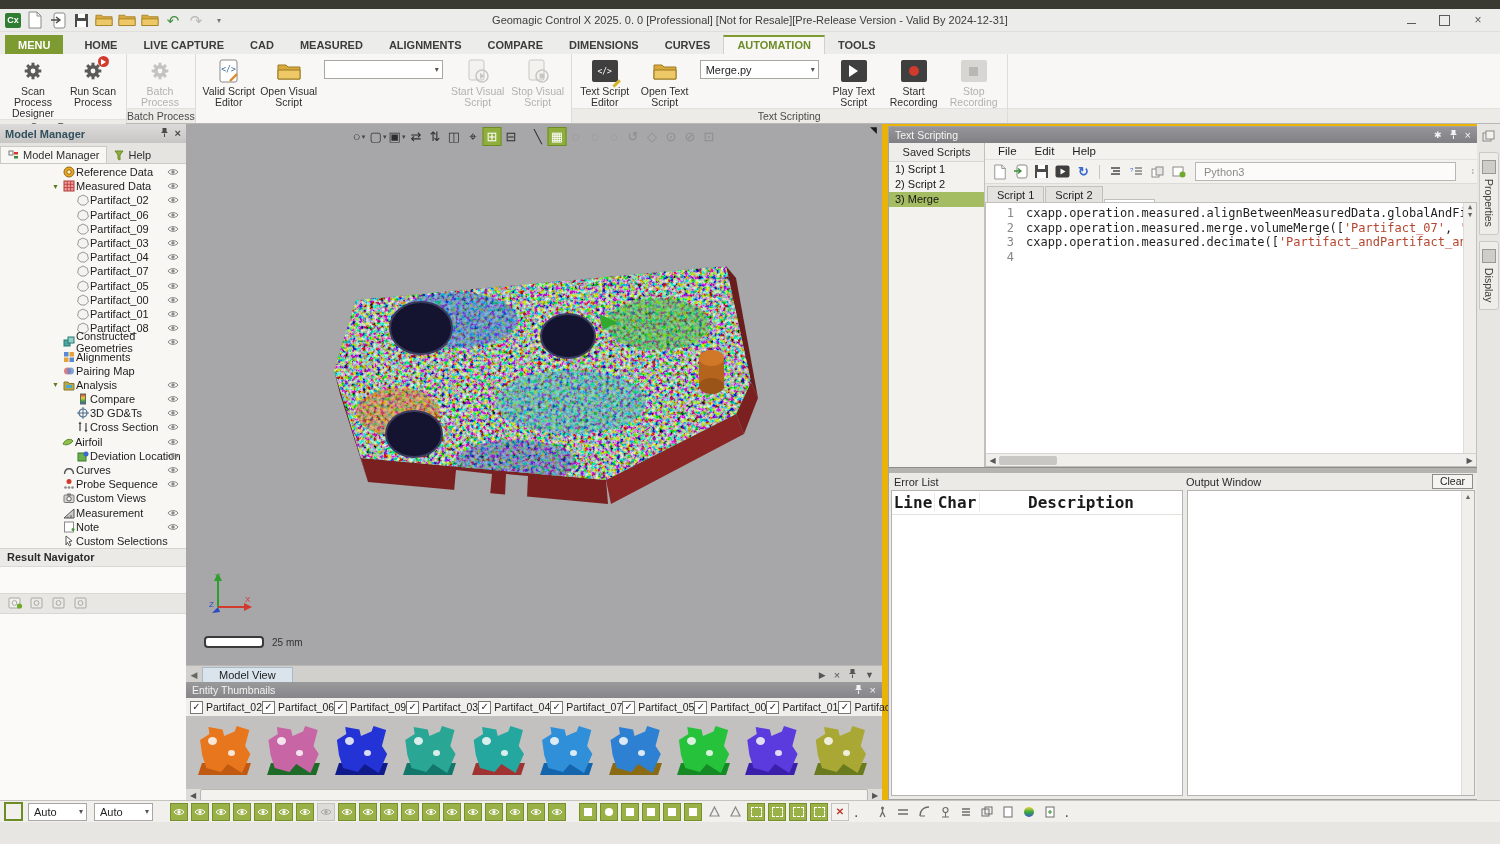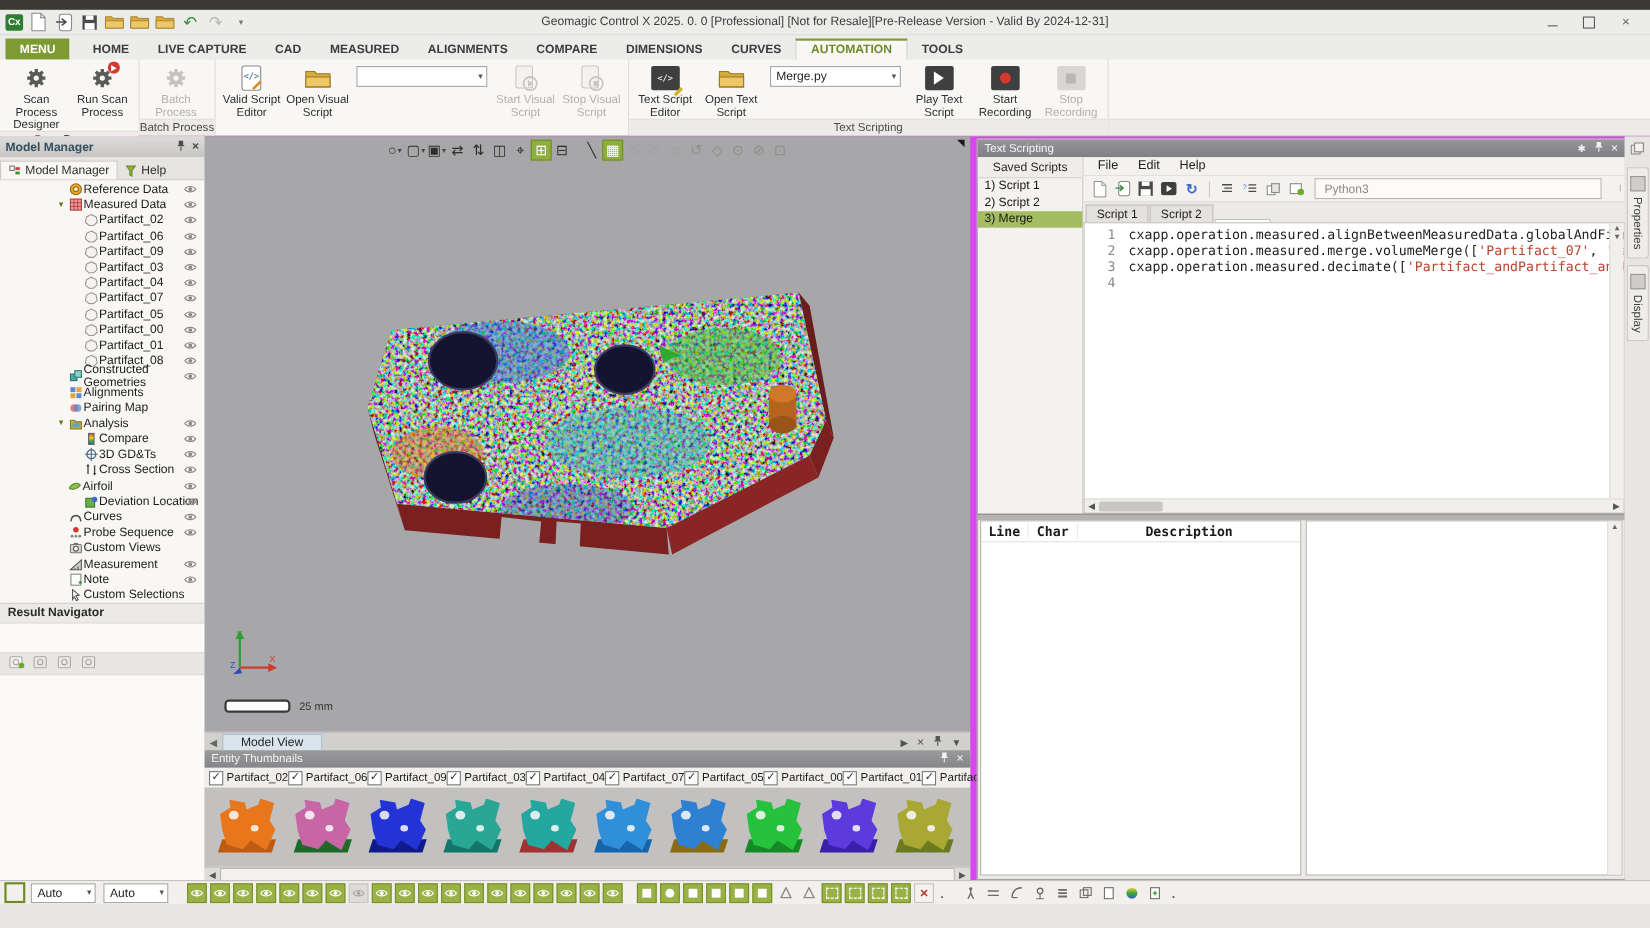--- a/index.html
+++ b/index.html
@@ -31,21 +31,21 @@
   .rbtn .ric{height:30px;display:flex;align-items:center;justify-content:center;}
   .rbtn.disabled{color:#b3b1ad;}
   .rcombo{width:112px;height:17px;border:1px solid #a9a7a4;background:#fff;margin:5px 5px 0;font-size:11px;color:#1f1f1f;display:flex;align-items:center;padding-left:5px;position:relative;align-self:flex-start;}
   .rcombo .caret{position:absolute;right:3px;color:#555;font-size:8px;}
   .darkbox{width:26px;height:22px;background:#3f3f3f;border-radius:2px;display:flex;align-items:center;justify-content:center;}
   .darkbox.gray{background:#d8d6d2;}
   .ptri{width:0;height:0;border-left:9px solid #fff;border-top:6px solid transparent;border-bottom:6px solid transparent;}
   .reddot{width:10px;height:10px;border-radius:50%;background:#d23a2e;}
   .stopsq{width:9px;height:9px;background:#b9b7b3;}
   
-  .main{position:absolute;top:124px;left:0;width:1500px;height:676px;background:#d946ef;}
+  .main{position:absolute;top:124px;left:0;width:1500px;height:676px;background:#eab308;}
   
   .left-panel{position:absolute;left:0;top:0;width:186px;height:676px;background:#f1efec;border-right:1px solid #a5a3a0;display:flex;flex-direction:column;}
   .lp-header{height:19px;background:linear-gradient(#dcdbd9,#c7c6c4);display:flex;align-items:center;padding:0 5px;font-size:11px;font-weight:bold;color:#33505e;}
   .lp-hicons{margin-left:auto;display:flex;gap:6px;align-items:center;}
   .lp-tabs{display:flex;height:20px;background:#e6e4e1;border-bottom:1px solid #cbc9c6;align-items:flex-end;}
   .lp-tab{display:flex;align-items:center;gap:4px;padding:2px 7px;font-size:11px;color:#2e2e2e;}
   .lp-tab.active{background:#f8f7f4;border:1px solid #cbc9c6;border-bottom:none;}
   .lp-section{height:17px;line-height:17px;padding-left:7px;font-weight:bold;font-size:11px;color:#2a2a2a;background:#eceae6;border-bottom:1px solid #dbd9d5;}
   .lp-section.selected{background:linear-gradient(#b9cb80,#9cb455);border-bottom:1px solid #8aa23e;}
   .tree{background:#f8f7f4;padding-top:1px;}
@@ -116,21 +116,21 @@
   .vsb{position:absolute;right:0;top:0;bottom:0;width:12px;background:#f1efec;border-left:1px solid #ddd;font-size:7px;color:#666;text-align:center;}
   .ed-hscroll{height:12px;background:#f1efec;border:1px solid #c2c0bd;border-top:1px solid #d5d3d0;display:flex;align-items:center;}
   .ed-hscroll .sarr{width:13px;text-align:center;font-size:8px;color:#555;}
   .ed-hscroll .hthumb{width:58px;height:9px;background:#c9c7c3;border-radius:2px;}
   .rp-splitter{height:5px;background:#b5b3b0;border-top:1px solid #8f8d8a;flex:none;}
   .rp-labels{height:17px;display:flex;align-items:center;background:#eceae6;font-size:11px;color:#2a2a2a;flex:none;}
   .rp-labels .lab-l{width:292px;padding-left:5px;}
   .rp-labels .lab-r{flex:1;display:flex;align-items:center;}
   .clear-btn{margin-left:auto;margin-right:4px;border:1px solid #8f8d8a;background:#f5f4f1;font-size:10.5px;padding:0px 7px 1px;color:#1e1e1e;}
   .rp-panes{flex:1;display:flex;min-height:0;padding:0 2px 3px 2px;gap:4px;}
-  .err-pane{width:290px;background:#fff;border:1px solid #b5b3b0;font-family:"DejaVu Sans Mono",monospace;font-size:12px;}
+  .err-pane{width:290px;background:#fff;border:1px solid #b5b3b0;font-family:"DejaVu Sans Mono",monospace;font-size:16px;}
   .err-head{display:flex;border-bottom:1px solid #e3e1dd;font-weight:bold;color:#1a1a1a;padding:2px 0;}
   .err-head .c1{width:42px;text-align:center;border-right:1px solid #eceae6;}
   .err-head .c2{width:44px;text-align:center;border-right:1px solid #eceae6;}
   .err-head .c3{flex:1;text-align:center;}
   .out-pane{flex:1;background:#fff;border:1px solid #b5b3b0;position:relative;}
   .out-sb{position:absolute;right:0;top:0;bottom:0;width:12px;background:#f1efec;border-left:1px solid #ddd;font-size:7px;color:#666;text-align:center;padding-top:2px;}
   
   .right-strip{position:absolute;left:1477px;top:0;width:23px;height:676px;background:#e8e6e3;display:flex;flex-direction:column;align-items:center;padding-top:4px;gap:6px;}
   .vtab{writing-mode:vertical-rl;font-size:10.5px;color:#3e3e3c;background:#efede9;border:1px solid #cbc9c5;padding:7px 2px;display:flex;align-items:center;gap:5px;border-radius:0 3px 3px 0;}
   .vtab .vic{width:12px;height:12px;background:#cfcdc9;border:1px solid #9a9894;}
@@ -1137,20 +1137,27 @@
             </div>
           <div class="ed-hscroll">
             <span class="sarr">◀</span>
             <span class="hthumb"></span>
             <span style="flex:1"></span>
             <span class="sarr">▶</span>
           </div>
         </div>
       </div>
       <div class="rp-splitter"></div>
+      <div class="rp-labels">
+        <span class="lab-l">Error List</span>
+        <span class="lab-r">
+          <span>Output Window</span>
+          <button class="clear-btn">Clear</button>
+        </span>
+      </div>
       <div class="rp-panes">
         <div class="err-pane">
           <div class="err-head" id="errHead">
               <span class="c1">Line</span>
               <span class="c2">Char</span>
               <span class="c3">Description</span>
             </div>
         </div>
         <div class="out-pane">
           <div class="out-sb">▲</div>

